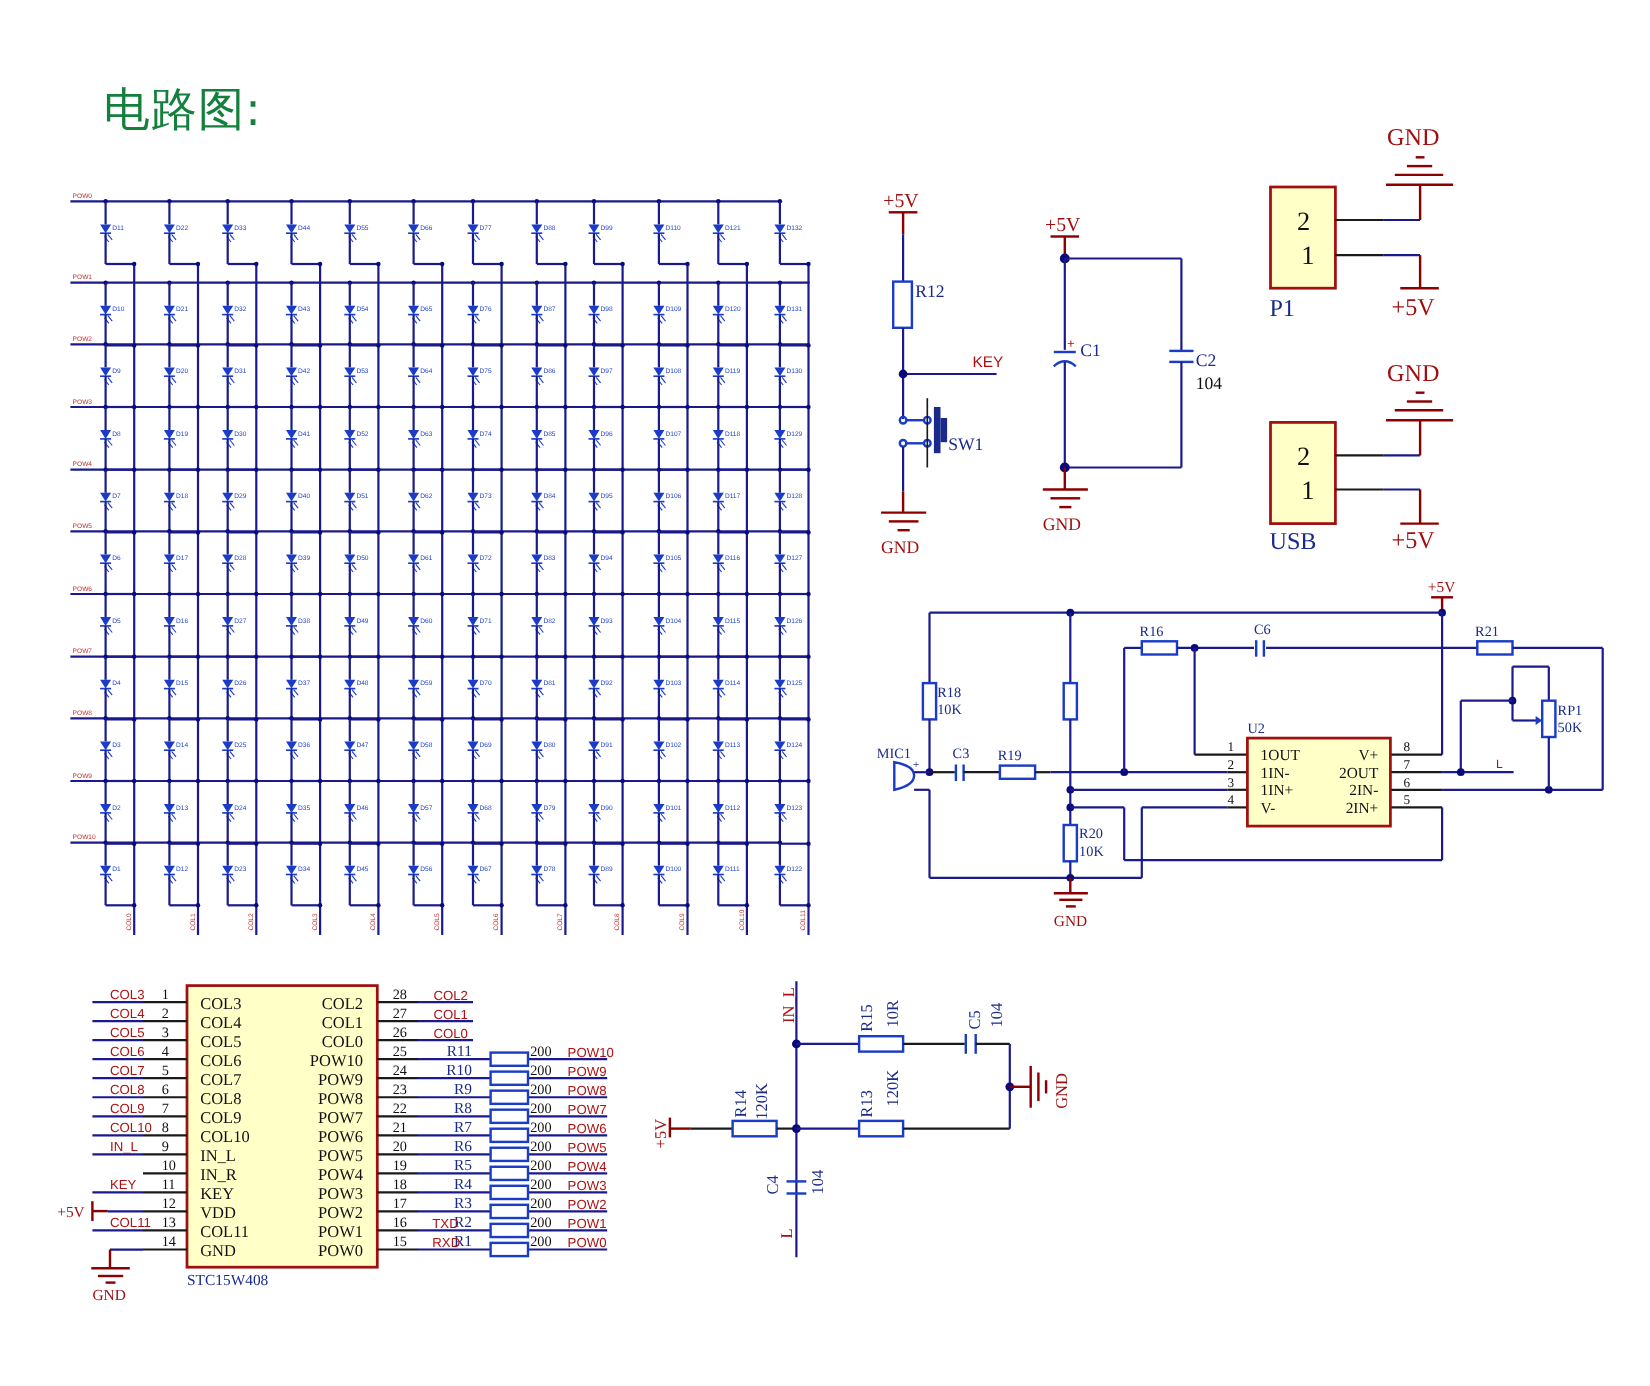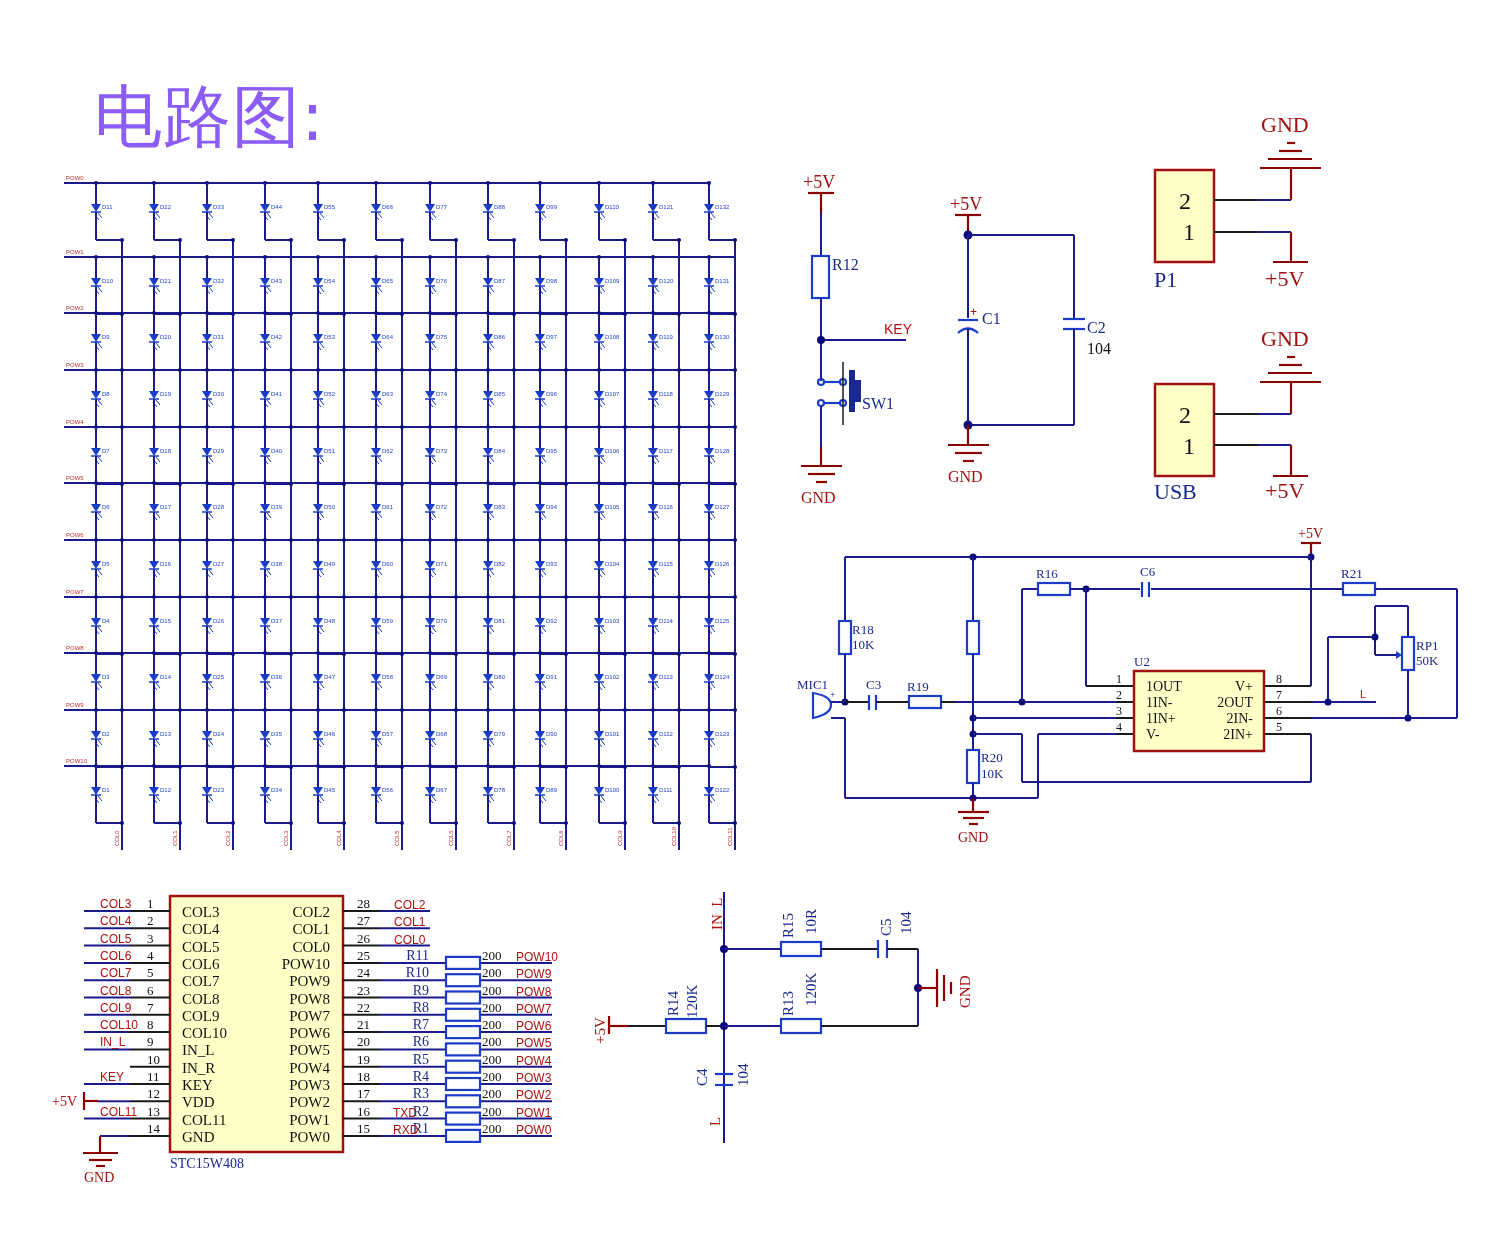--- a/index.html
+++ b/index.html
@@ -1,17 +1,17 @@
 <!DOCTYPE html>
 <html><head>
 <meta charset="utf-8">
 <style>
   html, body { margin: 0; padding: 0; background: #ffffff; }
   body { width: 1500px; height: 1260px; position: relative; overflow: hidden; font-family: "DejaVu Sans", sans-serif; }
-  #page-title { position: absolute; left: 94px; top: 72px; font-size: 68px; color: #8b5cf6; font-family: "DejaVu Sans", sans-serif; letter-spacing: 1px; }
+  #page-title { position: absolute; left: 94px; top: 72px; font-size: 42px; color: #15803d; font-family: "DejaVu Sans", sans-serif; letter-spacing: 1px; }
   svg#schematic { position: absolute; left: 0; top: 0; }
   .w { stroke: #1a1a8c; stroke-width: 2; fill: none; }
   .wb { stroke: #1a1a1a; stroke-width: 2; fill: none; }
   .pw { stroke: #8b0000; stroke-width: 2.2; fill: none; }
   .comp { stroke: #1a3cc8; stroke-width: 2.2; fill: #ffffff; }
   .compn { stroke: #1a3cc8; stroke-width: 2.2; fill: none; }
   .chip { stroke: #a01010; stroke-width: 2.5; fill: #ffffc8; }
   .dot { fill: #0a0a7a; }
   .t { font-family: "Liberation Serif", serif; fill: #1a2a8c; font-size: 16px; }
   .tk { font-family: "Liberation Serif", serif; fill: #111; font-size: 15px; }

